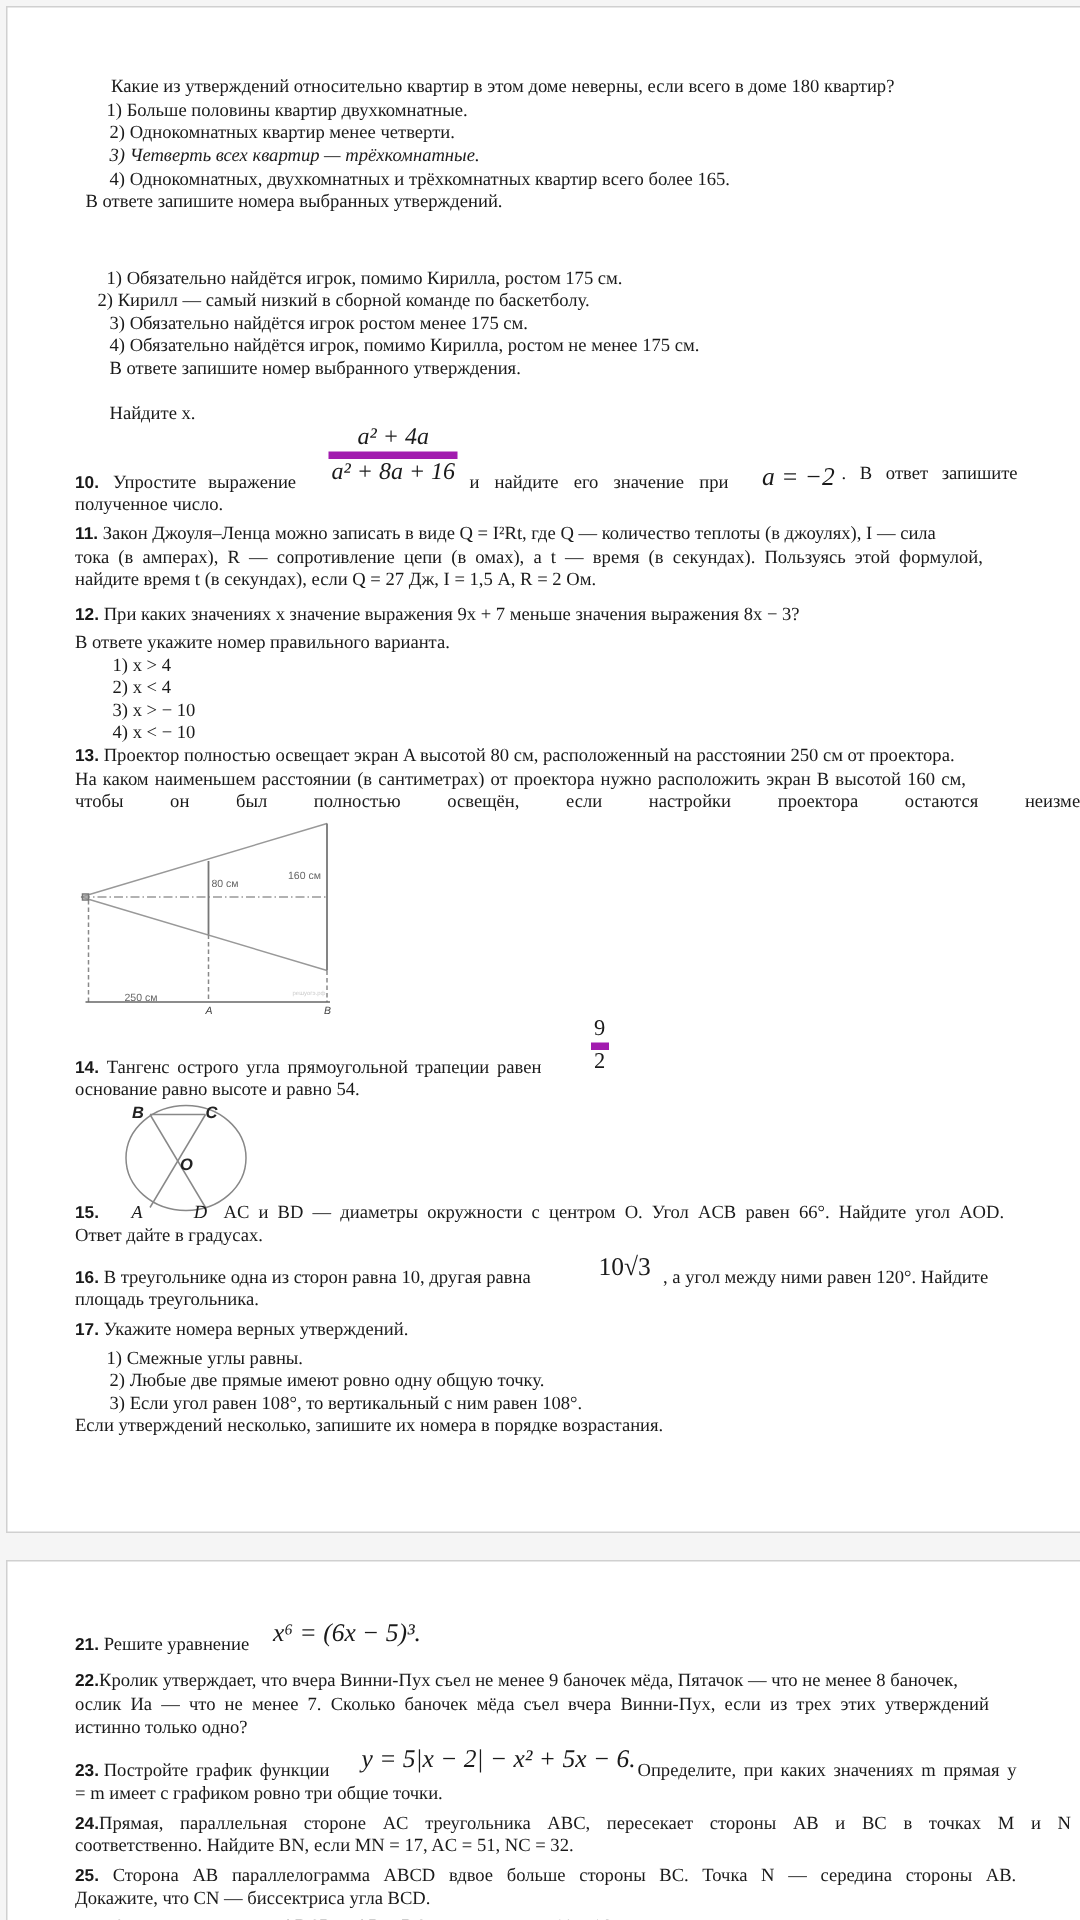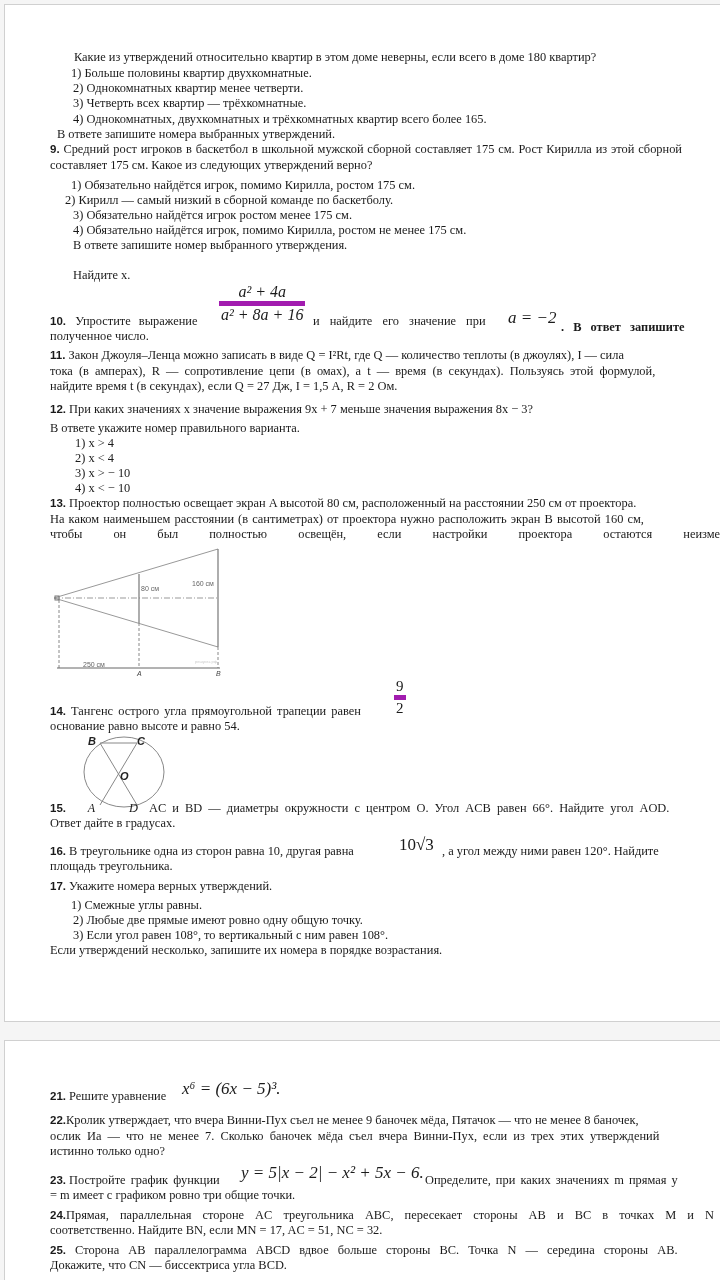--- a/index.html
+++ b/index.html
@@ -31,48 +31,44 @@
   svg text { font-family: "Liberation Sans", sans-serif; }
 </style>
 </head>
 <body>
 
 <div class="page" id="page1">
 
   <div class="t" style="left:69px;top:45px;">Какие из утверждений относительно квартир в этом доме неверны, если всего в доме 180 квартир?</div>
   <div class="t" style="left:66px;top:61px;">1) Больше половины квартир двухкомнатные.</div>
   <div class="t" style="left:68px;top:76px;">2) Однокомнатных квартир менее четверти.</div>
-  <div class="t" style="left:68px;top:91px;">3) Четверть всех квартир — трёхкомнатные.</div>
+  <div class="t" style="left:68px;top:91px;font-style:italic;">3) Четверть всех квартир — трёхкомнатные.</div>
   <div class="t" style="left:68px;top:107px;">4) Однокомнатных, двухкомнатных и трёхкомнатных квартир всего более 165.</div>
   <div class="t" style="left:52px;top:122px;">В ответе запишите номера выбранных утверждений.</div>
 
-  <div class="j" style="left:45px;top:137px;width:632px;">
-    <span class="num">9.</span>
-    <span>Средний рост игроков в баскетбол в школьной мужской сборной составляет 175 см. Рост Кирилла из этой сборной составляет 175 см. Какое из следующих утверждений верно?</span>
-  </div>
   <div class="t" style="left:66px;top:173px;">1) Обязательно найдётся игрок, помимо Кирилла, ростом 175 см.</div>
   <div class="t" style="left:60px;top:188px;">2) Кирилл — самый низкий в сборной команде по баскетболу.</div>
   <div class="t" style="left:68px;top:203px;">3) Обязательно найдётся игрок ростом менее 175 см.</div>
   <div class="t" style="left:68px;top:218px;">4) Обязательно найдётся игрок, помимо Кирилла, ростом не менее 175 см.</div>
   <div class="t" style="left:68px;top:233px;">В ответе запишите номер выбранного утверждения.</div>
 
   <div class="t" style="left:68px;top:263px;">Найдите х.</div>
 
   <div class="frac" style="left:214px;top:278px;">
     <span class="n math">a² + 4a</span>
     <span class="d math">a² + 8a + 16</span>
   </div>
   <div class="t" style="left:45px;top:309px;">
     <span class="num">10.</span>&nbsp;&nbsp;&nbsp;<span style="word-spacing:5px">Упростите выражение</span>
   </div>
   <div class="t" style="left:308px;top:309px;word-spacing:7px;">
     <span>и найдите его значение при</span>
   </div>
   <div class="t math bigmath" style="left:503px;top:305px;font-size:17px;">a = −2</div>
-  <div class="t" style="left:556px;top:315px;word-spacing:6px;font-weight:bold;">. В ответ запишите</div>
+  <div class="t" style="left:556px;top:303px;word-spacing:6px;">. В ответ запишите</div>
   <div class="t" style="left:45px;top:324px;">полученное число.</div>
 
   <div class="t" style="left:45px;top:343px;">
     <span class="num">11.</span>
     <span>Закон Джоуля–Ленца можно записать в виде Q = I²Rt, где Q — количество теплоты (в джоулях), I — сила</span>
   </div>
   <div class="t" style="left:45px;top:359px;word-spacing:3px;">тока (в амперах), R — сопротивление цепи (в омах), а t — время (в секундах). Пользуясь этой формулой,</div>
   <div class="t" style="left:45px;top:374px;">найдите время t (в секундах), если Q = 27 Дж, I = 1,5 А, R = 2 Ом.</div>
 
   <div class="t" style="left:45px;top:397px;">

